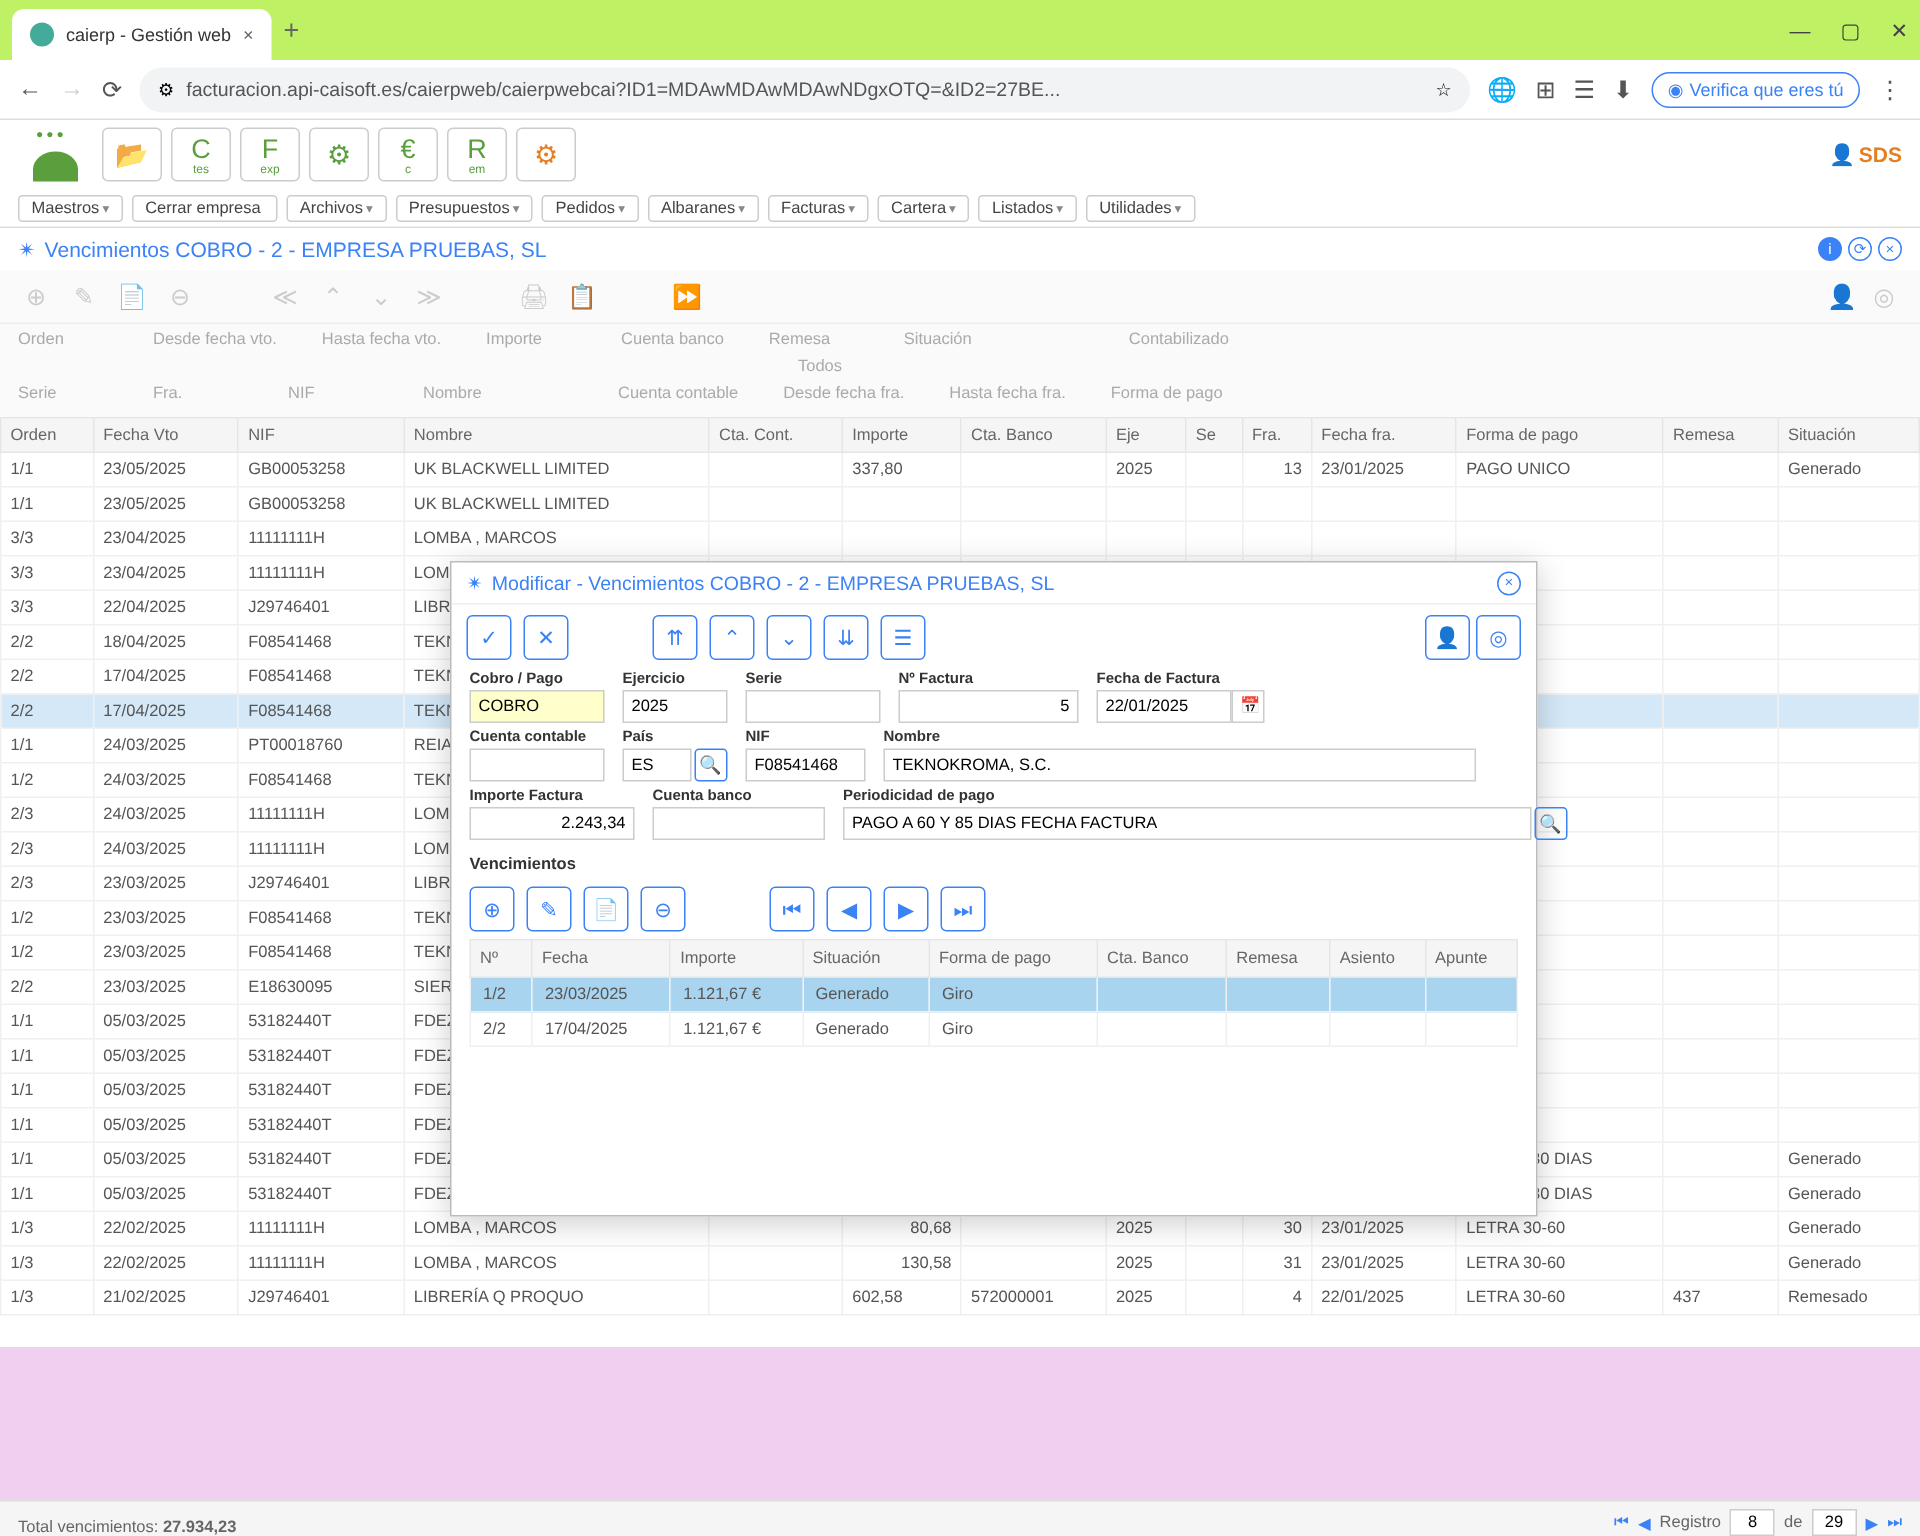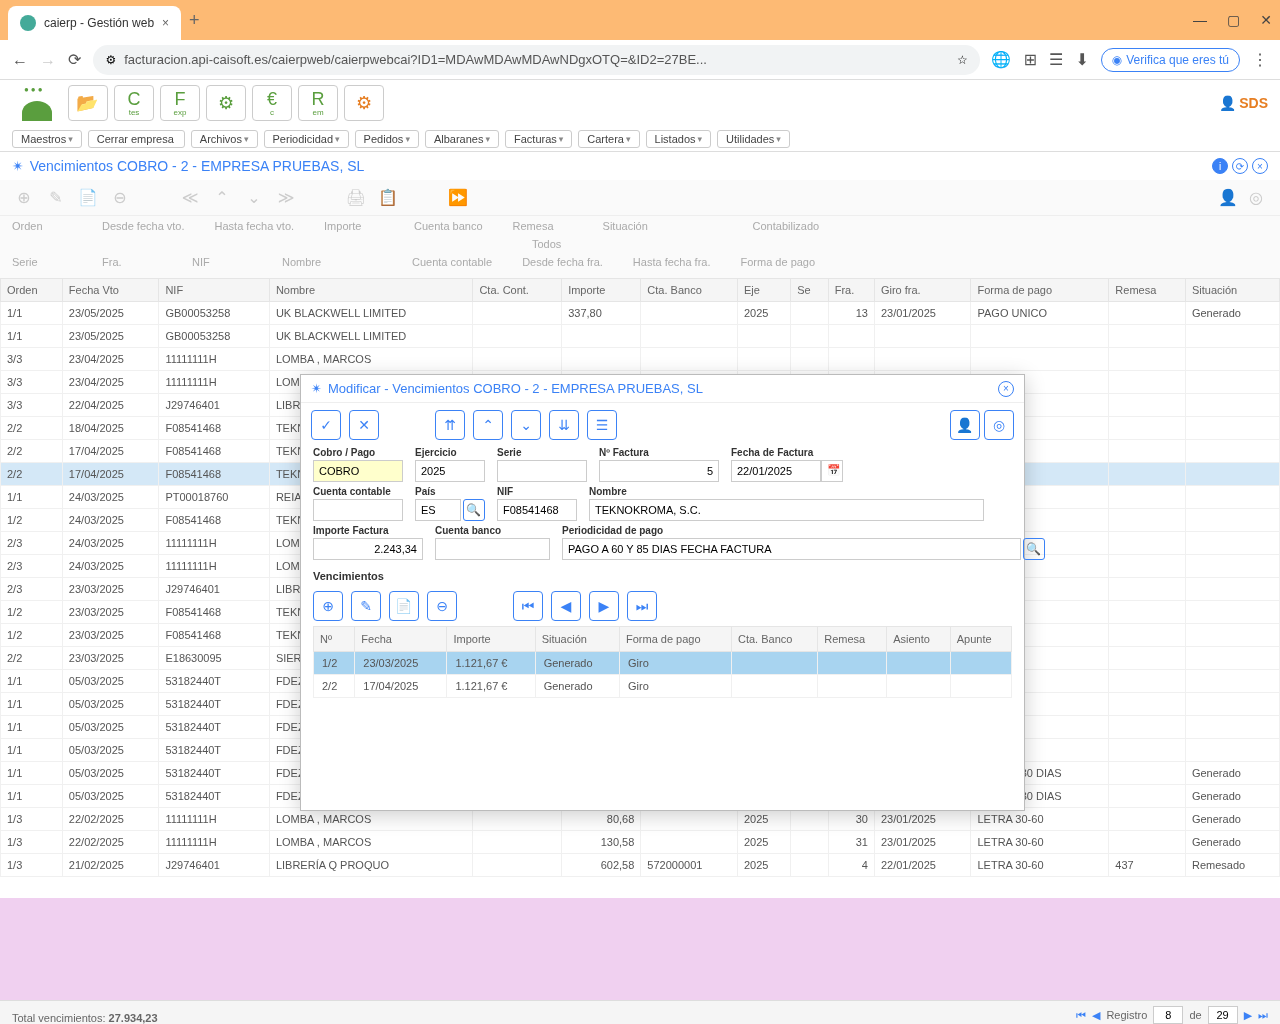--- a/index.html
+++ b/index.html
@@ -1,17 +1,17 @@
 <!DOCTYPE html>
 <html><head>
 <meta charset="utf-8">
 <style>
 *{box-sizing:border-box;margin:0;padding:0;font-family:Arial,sans-serif}
 body{font-size:12px;background:#f0d0f0;overflow:hidden}
-.titlebar{height:40px;background:#fdba74;display:flex;align-items:center;padding:0 8px}
+.titlebar{height:40px;background:#bef264;display:flex;align-items:center;padding:0 8px}
 .tab{background:#fff;border-radius:8px 8px 0 0;height:34px;display:flex;align-items:center;padding:0 12px;gap:8px;margin-top:6px}
 .tab-icon{width:16px;height:16px;background:#4a9;border-radius:50%}
 .tab-title{font-size:12px;color:#333}
 .tab-close{color:#666;cursor:pointer}
 .newtab{margin-left:8px;color:#666;font-size:18px;cursor:pointer}
 .winbtns{margin-left:auto;display:flex;gap:20px;color:#444}
 .winbtns span{cursor:pointer;font-size:14px}
 .addrbar{height:40px;background:#fff;display:flex;align-items:center;padding:0 12px;gap:12px;border-bottom:1px solid #ddd}
 .navbtn{color:#555;cursor:pointer;font-size:16px}
 .urlbox{flex:1;background:#f1f3f4;border-radius:20px;height:30px;display:flex;align-items:center;padding:0 12px;gap:8px}
@@ -129,21 +129,21 @@
         <span class="tbtn-icon">⚙</span>
       </div>
     </div>
   <div class="sds">👤<span>SDS</span></div>
 </div>
 
 <div class="menubar" id="menubar">
     <div class="mitem">Maestros</div>
     <div class="mitem noexp">Cerrar empresa</div>
     <div class="mitem">Archivos</div>
-    <div class="mitem">Periodicidad</div>
+    <div class="mitem">Presupuestos</div>
     <div class="mitem">Pedidos</div>
     <div class="mitem">Albaranes</div>
     <div class="mitem">Facturas</div>
     <div class="mitem">Cartera</div>
     <div class="mitem">Listados</div>
     <div class="mitem">Utilidades</div>
   </div>
 
 <div class="pagehdr">
   <span>✴</span>
@@ -209,21 +209,21 @@
           <th>Orden</th>
           <th>Fecha Vto</th>
           <th>NIF</th>
           <th>Nombre</th>
           <th>Cta. Cont.</th>
           <th>Importe</th>
           <th>Cta. Banco</th>
           <th>Eje</th>
           <th>Se</th>
           <th>Fra.</th>
-          <th>Giro fra.</th>
+          <th>Fecha fra.</th>
           <th>Forma de pago</th>
           <th>Remesa</th>
           <th>Situación</th>
         </tr>
       </thead>
       <tbody id="mbody">
         <tr>
           <td>1/1</td>
           <td>23/05/2025</td>
           <td>GB00053258</td>
@@ -606,21 +606,21 @@
           <td>LETRA 30-60</td>
           <td></td>
           <td>Generado</td>
         </tr>
         <tr>
           <td>1/3</td>
           <td>21/02/2025</td>
           <td>J29746401</td>
           <td>LIBRERÍA Q PROQUO</td>
           <td></td>
-          <td style="text-align: right;">602,58</td>
+          <td style="">602,58</td>
           <td>572000001</td>
           <td>2025</td>
           <td></td>
           <td style="text-align: right;">4</td>
           <td>22/01/2025</td>
           <td>LETRA 30-60</td>
           <td>437</td>
           <td>Remesado</td>
         </tr>
       </tbody>

